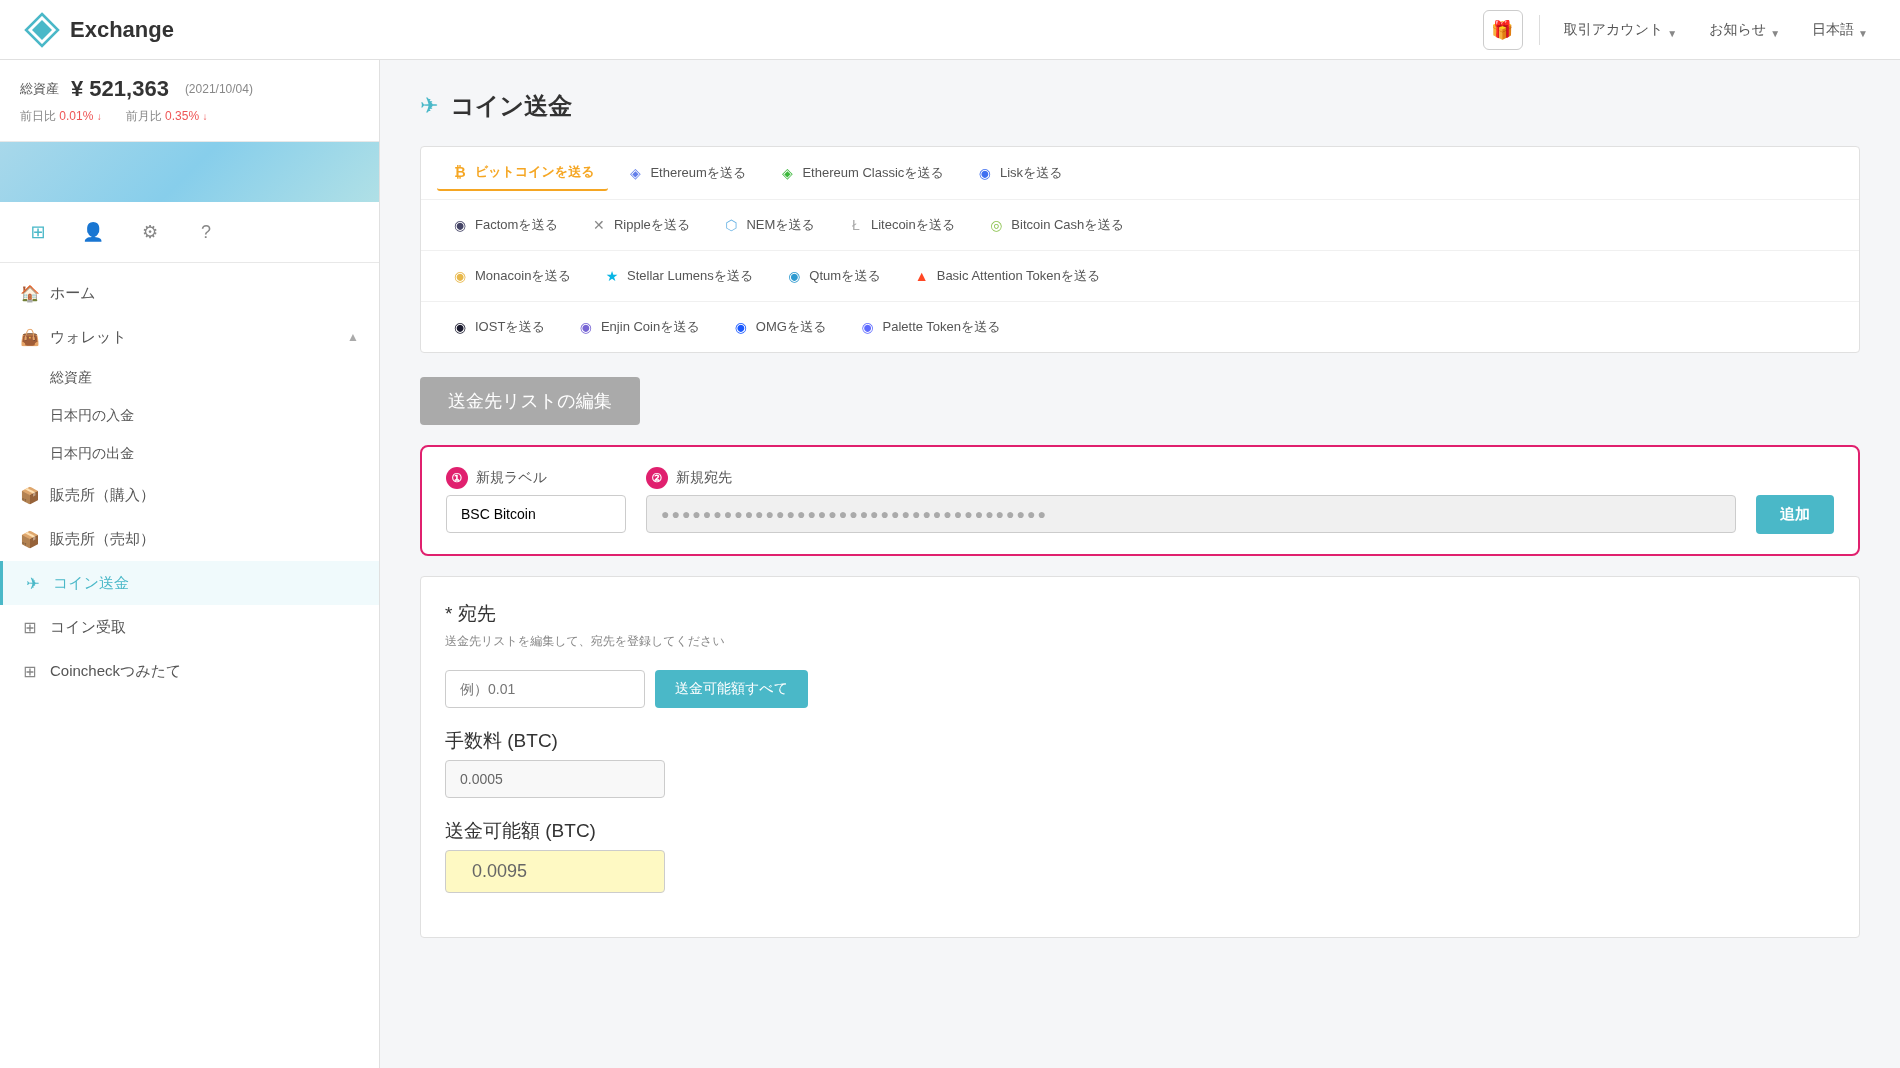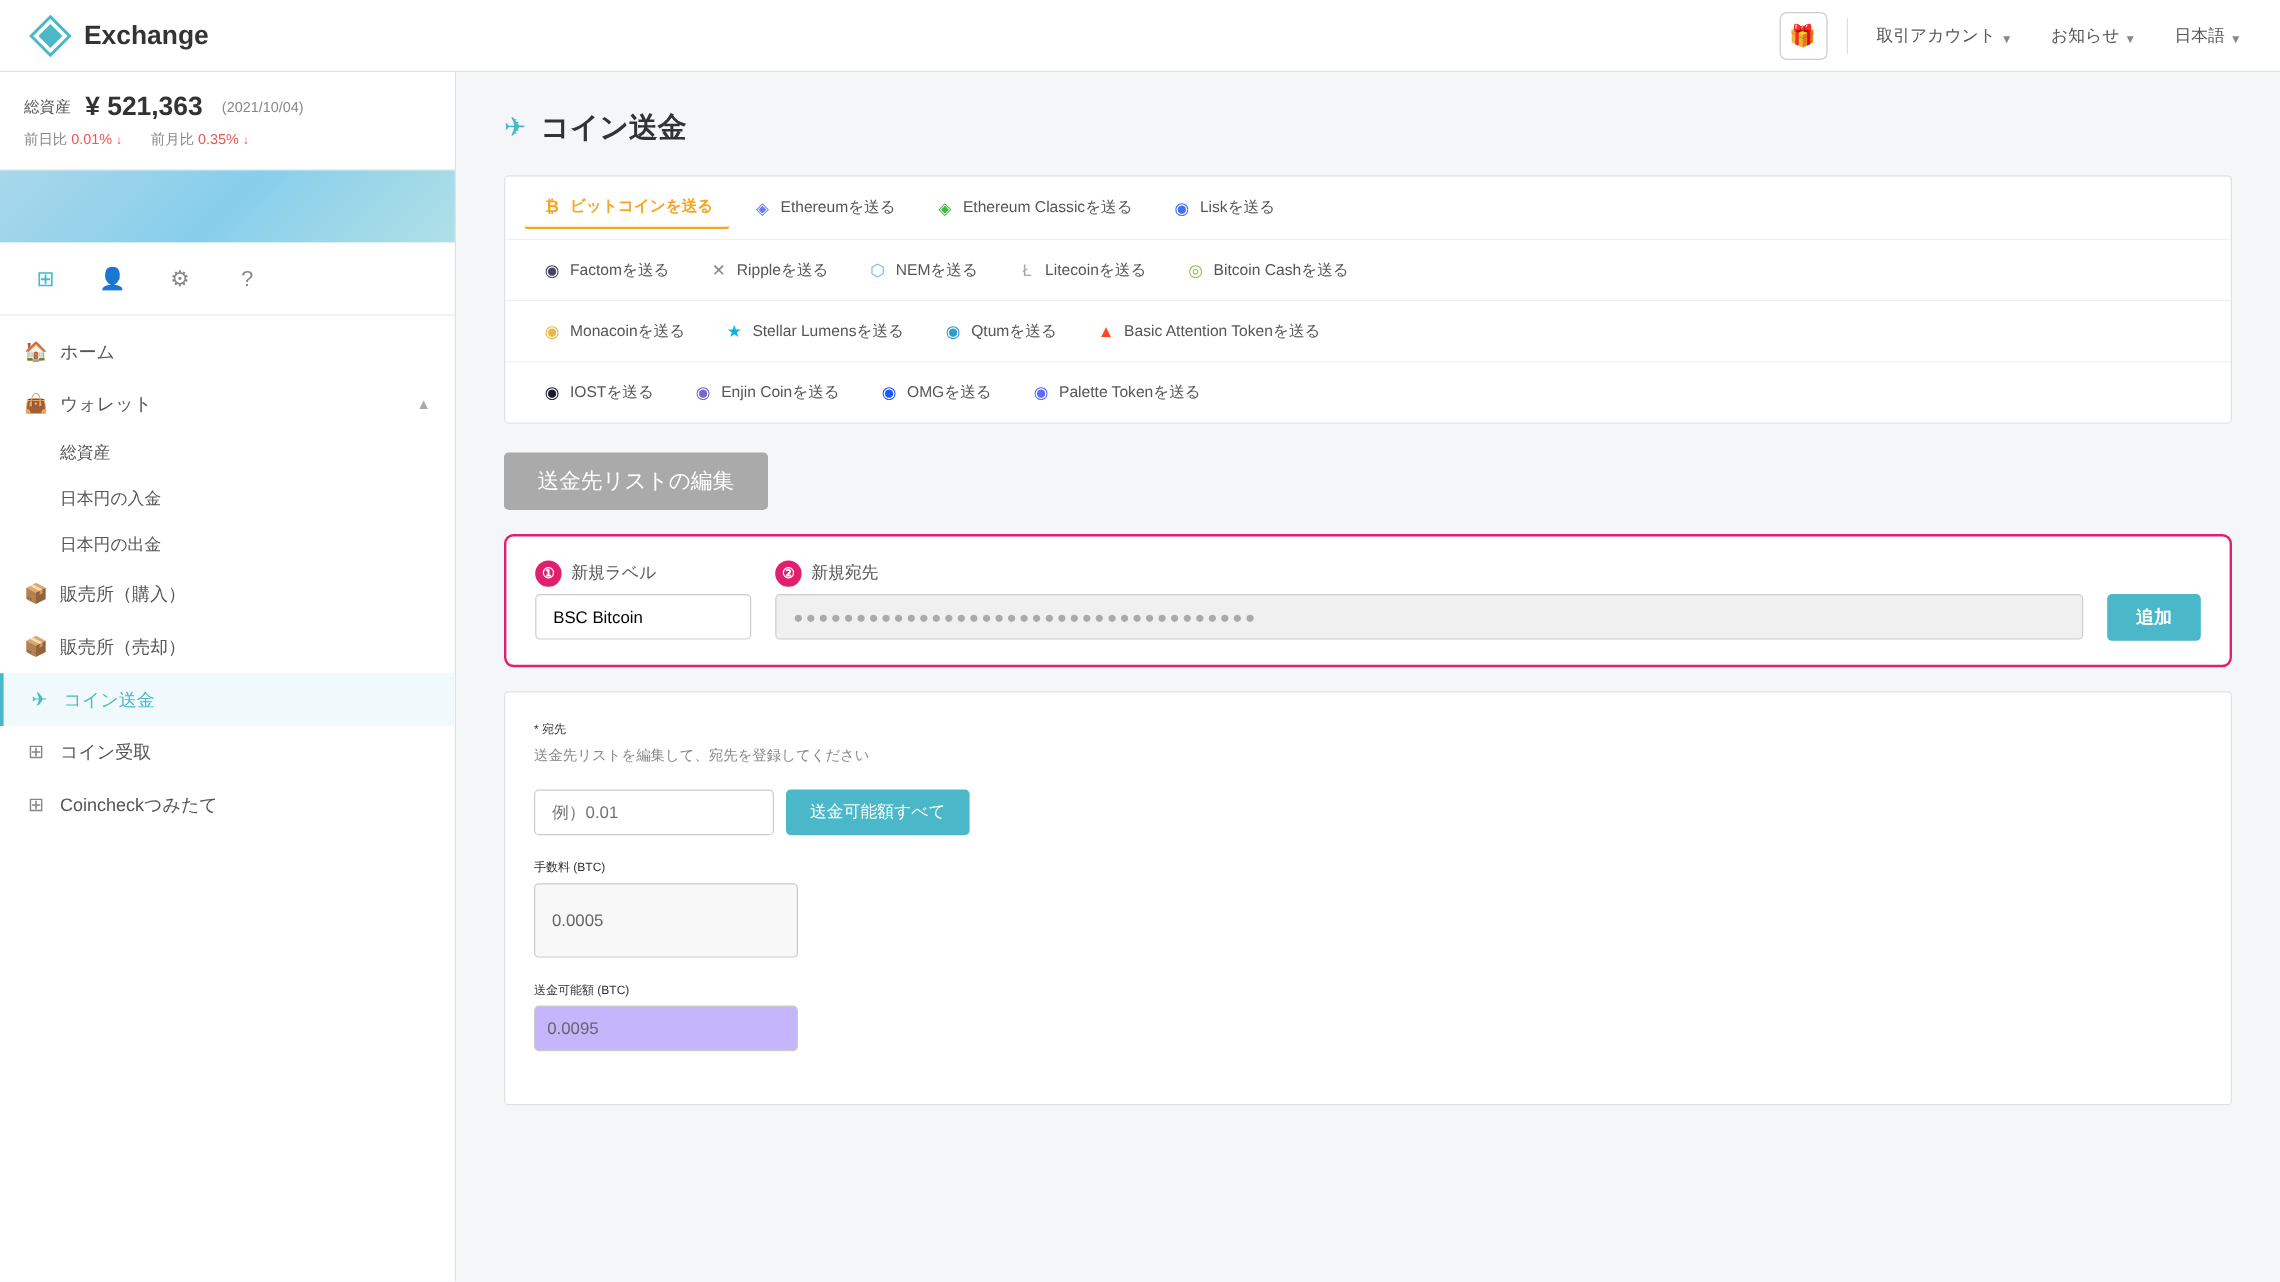--- a/index.html
+++ b/index.html
@@ -80,27 +80,27 @@
     .form-field label { display: flex; align-items: center; gap: 8px; font-size: 14px; color: #555; }
     .step-circle { width: 22px; height: 22px; border-radius: 50%; background: #e0206e; color: #fff; display: flex; align-items: center; justify-content: center; font-size: 12px; font-weight: bold; flex-shrink: 0; }
     .form-input { border: 1px solid #ccc; border-radius: 4px; padding: 10px 14px; font-size: 14px; outline: none; }
     .label-input { width: 180px; }
     .address-input { width: 380px; background: #f0f0f0; color: #999; letter-spacing: 1px; }
     .add-btn { background: #4ab8c8; color: #fff; border: none; padding: 10px 24px; border-radius: 4px; cursor: pointer; font-size: 15px; font-weight: bold; align-self: flex-end; }
 
     
     .form-section { background: #fff; border: 1px solid #e0e0e0; border-radius: 4px; padding: 24px; }
     .form-group { margin-bottom: 20px; }
-    .form-label { font-size: 10px; color: #333; margin-bottom: 6px; display: flex; align-items: center; gap: 4px; }
+    .form-label { font-size: 19px; color: #333; margin-bottom: 6px; display: flex; align-items: center; gap: 4px; }
     .form-hint { font-size: 12px; color: #888; margin-top: 4px; }
     .amount-row { display: flex; gap: 10px; align-items: flex-start; }
     .amount-input { border: 1px solid #ccc; border-radius: 4px; padding: 10px 14px; font-size: 14px; width: 200px; outline: none; }
     .send-all-btn { background: #4ab8c8; color: #fff; border: none; padding: 10px 20px; border-radius: 4px; cursor: pointer; font-size: 14px; white-space: nowrap; }
-    .fee-input { border: 1px solid #ccc; border-radius: 4px; padding: 22px 14px; font-size: 14px; width: 220px; background: #f8f8f8; color: #666; }
-    .available-input { border: 1px solid #ccc; border-radius: 4px; padding: 10px 10px; font-size: 14px; width: 220px; background: #c4b5fd; color: #666; }
+    .fee-input { border: 1px solid #ccc; border-radius: 4px; padding: 10px 14px; font-size: 14px; width: 220px; background: #f8f8f8; color: #666; }
+    .available-input { border: 1px solid #ccc; border-radius: 4px; padding: 10px 26px; font-size: 18px; width: 220px; background: #fef9c3; color: #666; }
   </style>
 </head>
 <body>
 
 <header class="header">
   <div class="header-logo">
     <svg class="logo-diamond" viewBox="0 0 36 36" fill="none">
       <polygon points="18,2 34,18 18,34 2,18" fill="none" stroke="#4ab8c8" stroke-width="2.5"></polygon>
       <polygon points="18,8 28,18 18,28 8,18" fill="#4ab8c8"></polygon>
     </svg>

